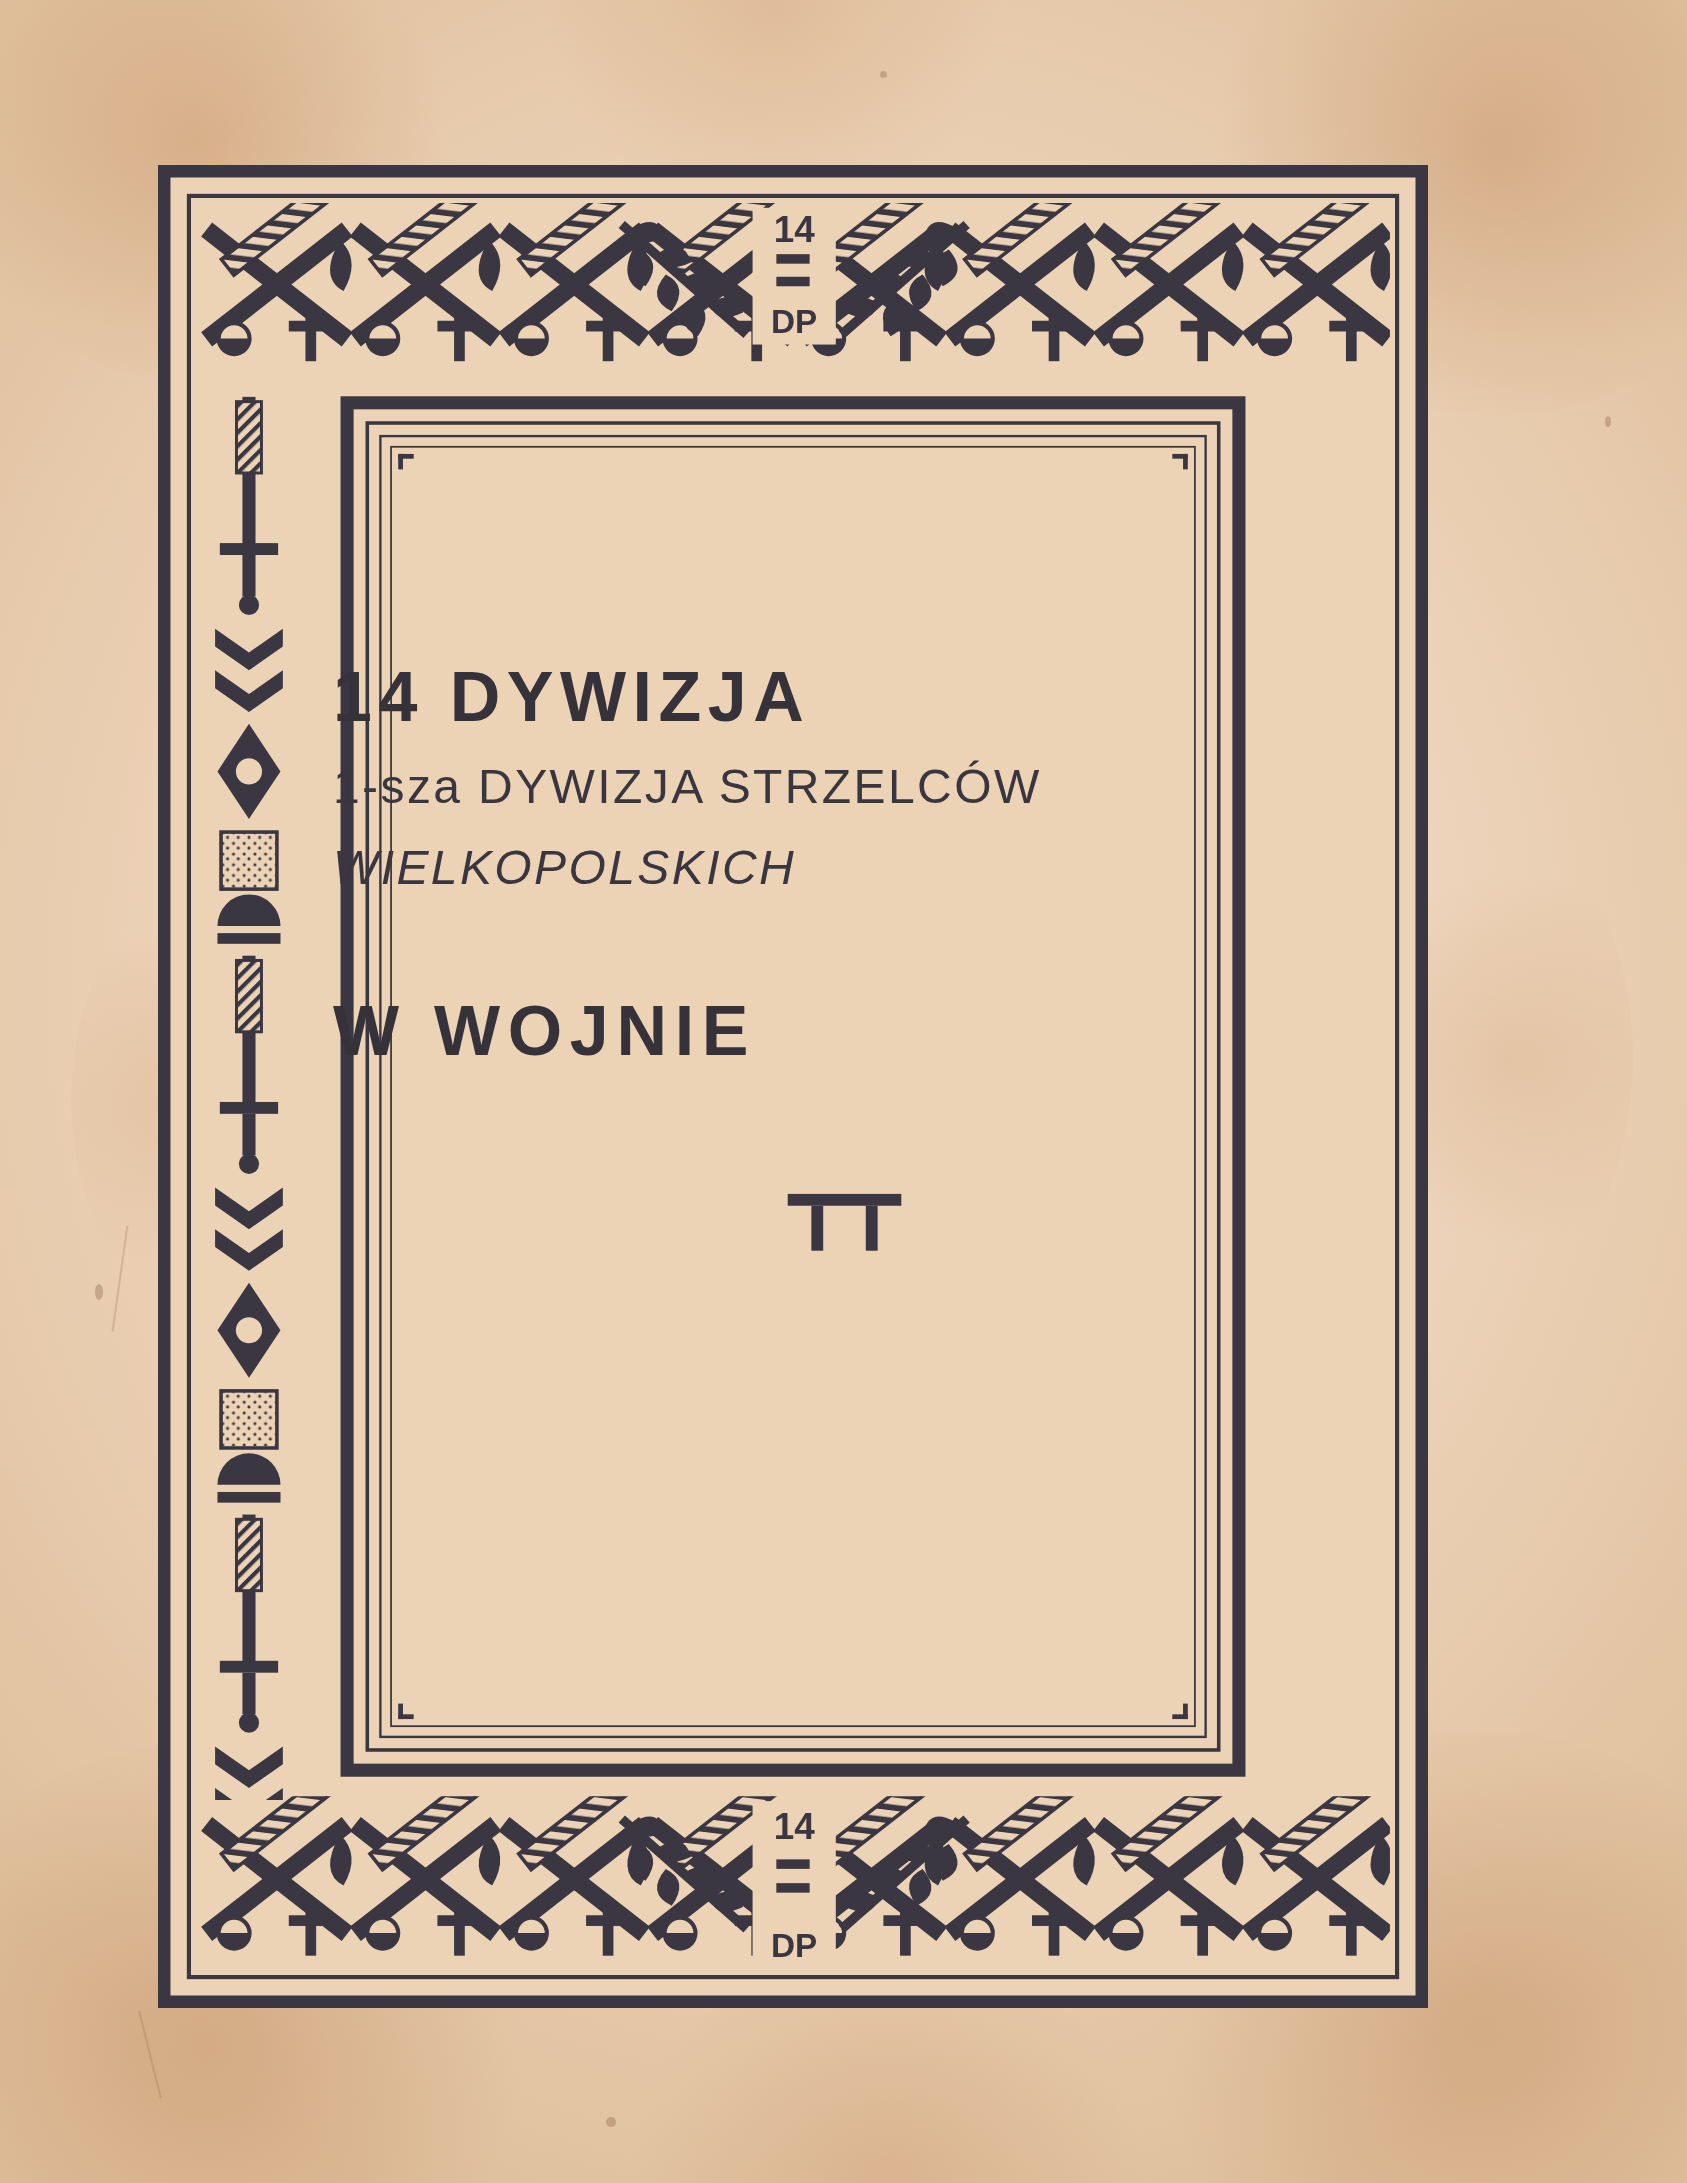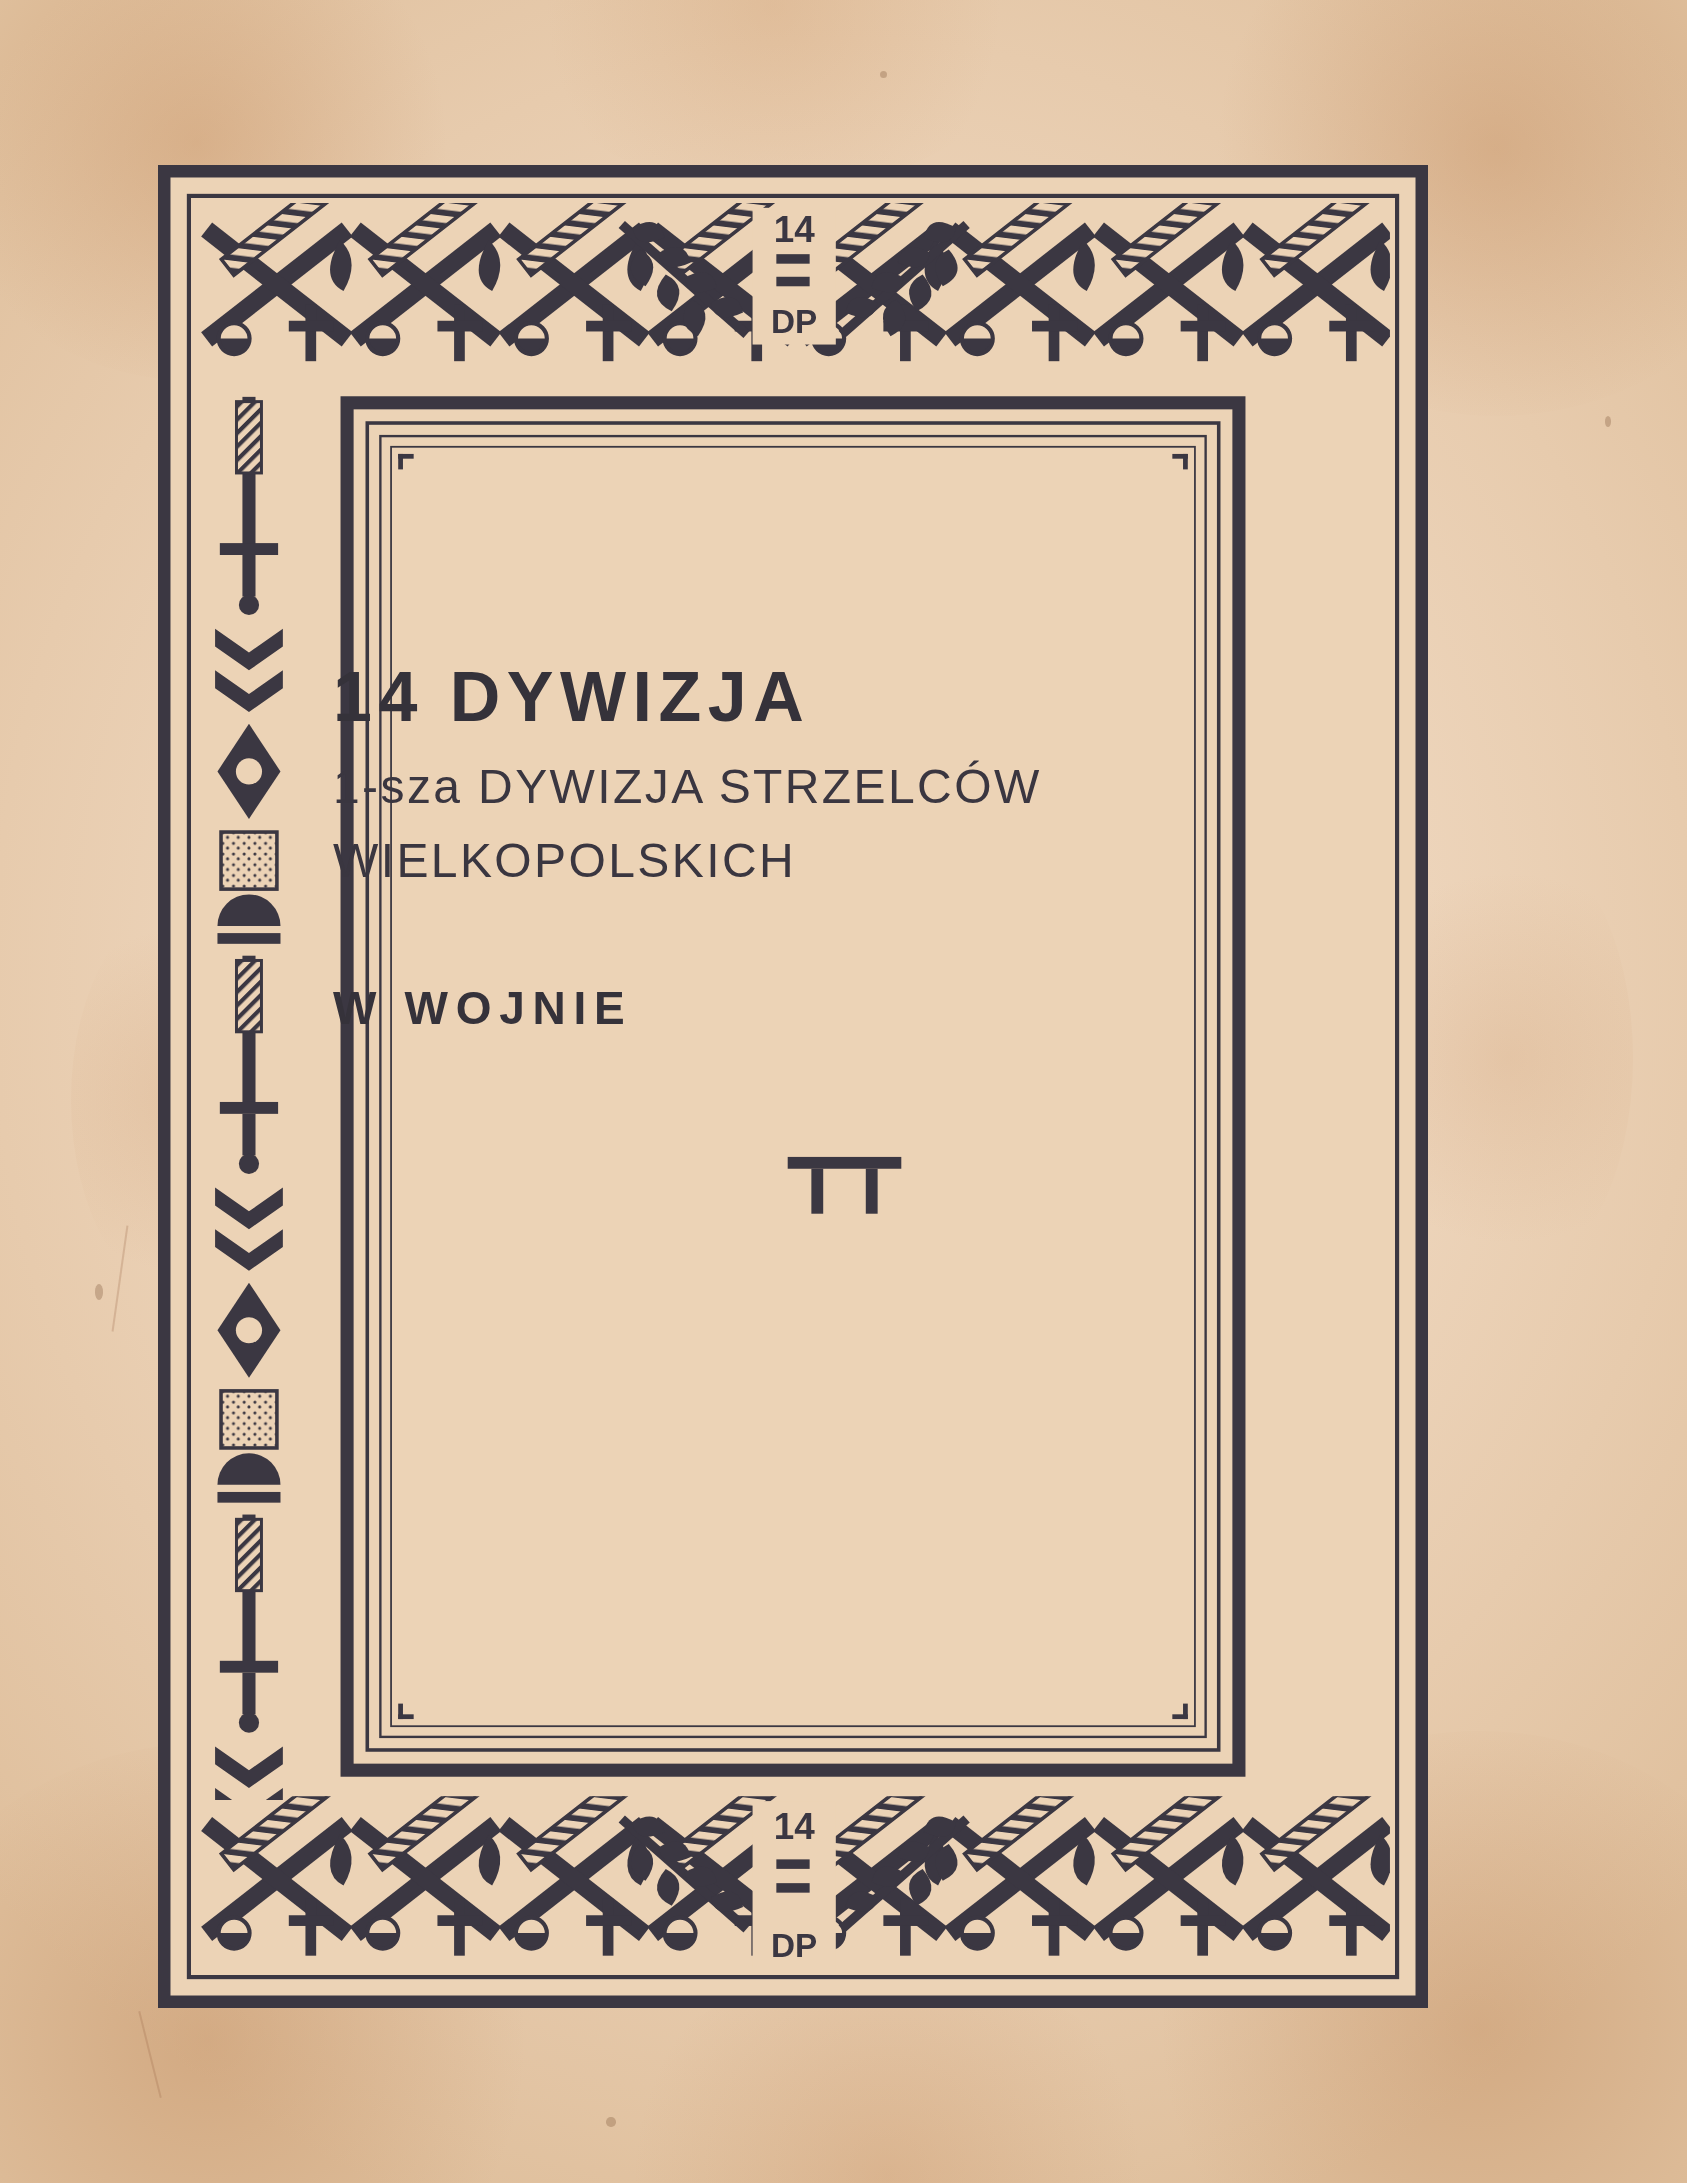--- a/index.html
+++ b/index.html
@@ -75,21 +75,21 @@
     font-weight: 400;
     font-size: 48px;
     letter-spacing: 2.4px;
     line-height: 1.28;
     margin-top: 15.5px;
     color: #3a3640;
   }
   .t-spacer { height: 89px; }
   .t-main2 {
     font-weight: 700;
-    font-size: 46px;
+    font-size: 70px;
     letter-spacing: 7.7px;
     line-height: 1.26;
     white-space: nowrap;
   }
   .t-mark {
     margin-top: 113px;
     display: flex;
     justify-content: center;
   }
 </style>
@@ -298,21 +298,21 @@
       <rect x="1724" y="2588" width="8" height="26" fill="#3b3742"></rect>
 
       <rect x="404" y="486" width="1328" height="2128" fill="#ecd3b6" opacity="0.0"></rect>
     </svg>
   </div>
 
   <div id="title-block">
     <div class="t-main">14 DYWIZJA</div>
 
     <div class="t-sub">1-sza DYWIZJA STRZELCÓW</div>
-    <div class="t-sub" style="margin-top:12px;">WIELKOPOLSKICH</div>
+    <div class="t-sub" style="margin-top:19px;font-style:italic;">WIELKOPOLSKICH</div>
 
     <div class="t-spacer"></div>
 
     <div class="t-main2">W WOJNIE</div>
 
     <div class="t-mark">
       <svg width="131" height="71" viewBox="0 0 220 120" xmlns="http://www.w3.org/2000/svg">
         <rect x="14" y="10" width="192" height="20" fill="#3b3742"></rect>
         <rect x="54" y="30" width="20" height="76" fill="#3b3742"></rect>
         <rect x="146" y="30" width="20" height="76" fill="#3b3742"></rect>

